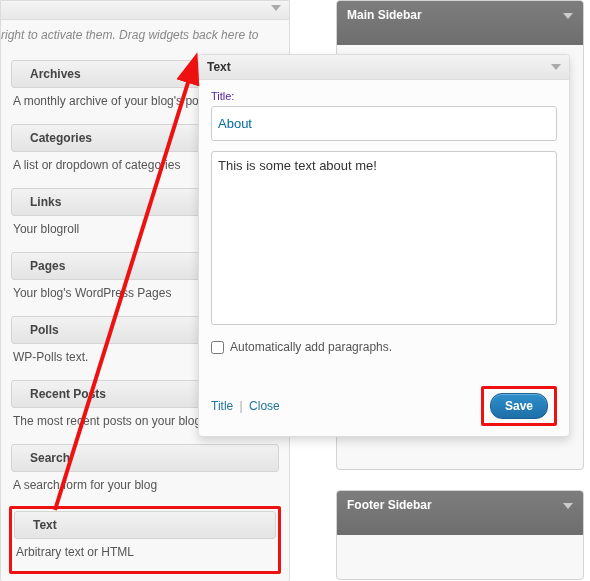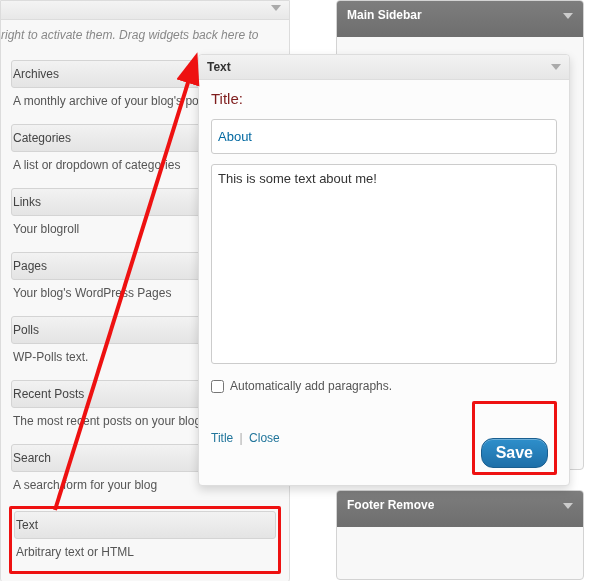--- a/index.html
+++ b/index.html
@@ -57,22 +57,22 @@
     padding: 8px 10px 12px 0;
   }
 
   .widget-block {
     margin: 6px 10px 0 10px;
   }
   .widget-head {
     background: linear-gradient(#f2f2f2, #e4e4e4);
     border: 1px solid #d4d4d4;
     border-radius: 3px;
-    padding: 6px 1px;
-    font-weight: normal;
+    padding: 6px 18px;
+    font-weight: bold;
     color: #444;
     font-size: 12px;
   }
   .widget-desc {
     padding: 6px 2px 10px 2px;
     font-size: 12px;
     color: #555;
   }
 
   .text-widget-box {
@@ -90,21 +90,21 @@
     width: 248px;
     border: 1px solid #d3d3d3;
     border-radius: 4px;
     box-sizing: border-box;
     background: #f8f8f8;
   }
   .sidebar-area.main { top: 0; height: 470px; }
   .sidebar-area.footer { top: 490px; height: 90px; }
 
   .sidebar-title {
-    height: 36px;
+    height: 44px;
     background: linear-gradient(#7d7d7d, #6e6e6e);
     color: #fff;
     font-weight: bold;
     font-size: 12px;
     padding: 0 10px;
     line-height: 28px;
     border-radius: 3px 3px 0 0;
     position: relative;
   }
   .sidebar-title .tri-toggle {
@@ -161,48 +161,48 @@
   .text-panel .head .tri-toggle{
     position:absolute; right:8px; top:9px;
     width:0;height:0;
     border-left:5px solid transparent;
     border-right:5px solid transparent;
     border-top:6px solid #aaa;
   }
   .text-panel .body {
     padding: 10px 12px 10px 12px;
   }
-  .field-label { font-size:15px; color:#7f1d1d; margin-bottom:12px; }
+  .field-label { font-size:11px; color:#4c1d95; margin-bottom:4px; }
   .text-input {
     width: 100%;
     box-sizing: border-box;
     border: 1px solid #ccc;
     border-radius: 3px;
     padding: 9px 6px;
     font-size: 13px;
     color: #0369a1;
     font-family: inherit;
     background: #fff;
     margin-bottom: 10px;
   }
   .text-area {
     width: 100%;
-    height: 200px;
+    height: 174px;
     box-sizing: border-box;
     border: 1px solid #ccc;
     border-radius: 3px;
     padding: 6px;
     font-size: 13px;
     color: #333;
     font-family: inherit;
     background:#fff;
     resize: none;
     margin-bottom: 12px;
   }
-  .cb-row { font-size:12px; color:#555; margin-bottom:8px; display:flex; align-items:center; gap:6px;}
+  .cb-row { font-size:12px; color:#555; margin-bottom:32px; display:flex; align-items:center; gap:6px;}
   .cb-row input { margin:0; }
   .actions {
     display:flex;
     justify-content: space-between;
     align-items: center;
   }
   .link-actions { font-size:12px; color:#21759b; }
   .link-actions span.sep { color:#aaa; margin:0 3px; }
   .link-actions a { color:#21759b; text-decoration:none; cursor:pointer; }
 
@@ -210,25 +210,24 @@
     border: 3px solid #e11;
     padding: 4px 6px;
     border-radius: 2px;
   }
   .save-btn {
     background: linear-gradient(#2e8fcb,#1e6fa8);
     color:#fff;
     border: 1px solid #1a5f90;
     border-radius: 12px;
     padding: 5px 14px;
-    font-size: 16px;
+    font-size: 12px;
     font-weight: bold;
     cursor: pointer;
     box-shadow: inset 0 1px 0 rgba(255,255,255,0.3);
-    margin-top: 30px;
   }
 
   
   .arrow-svg {
     position:absolute;
     left:0; top:0;
     width:590px; height:581px;
     pointer-events:none;
   }
 </style>
@@ -284,21 +283,21 @@
 
   <div class="sidebar-area main">
     <div class="sidebar-title">
       <span>Main Sidebar</span>
       <div class="tri-toggle"></div>
     </div>
   </div>
 
   <div class="sidebar-area footer">
     <div class="sidebar-title">
-      <span>Footer Remove</span>
+      <span>Footer Sidebar</span>
       <div class="tri-toggle"></div>
     </div>
   </div>
 
   <div class="text-panel">
     <div class="head">
       <span>Text</span>
       <div class="tri-toggle"></div>
     </div>
     <div class="body">

